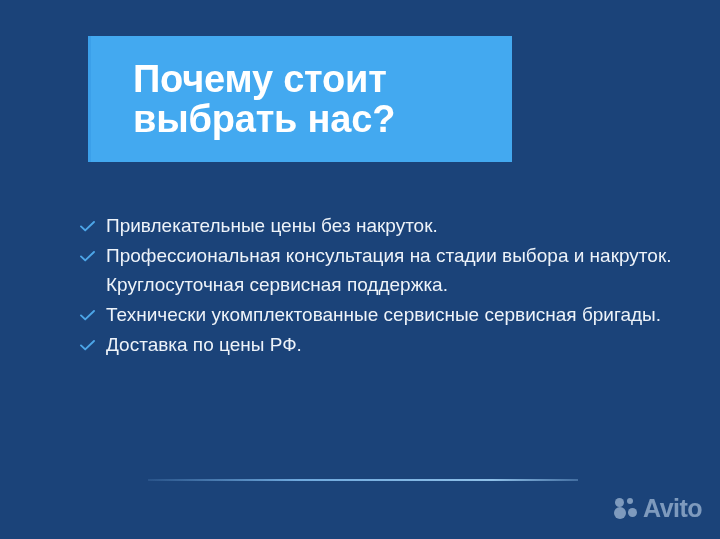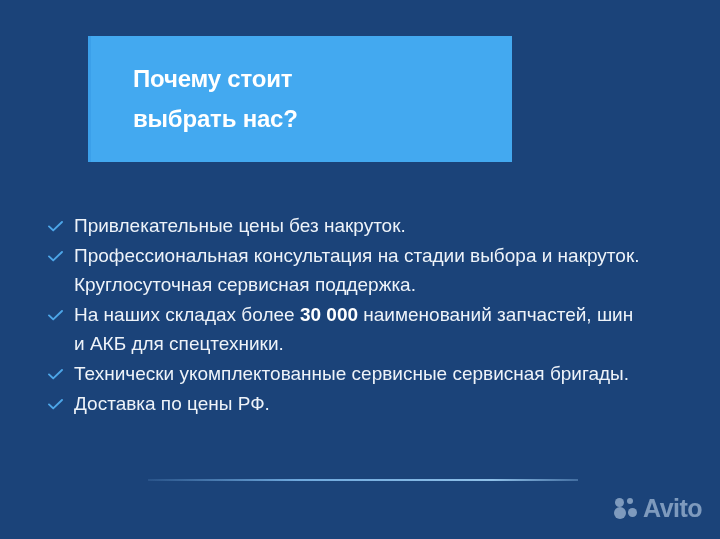--- a/index.html
+++ b/index.html
@@ -30,31 +30,31 @@
     background: #43a9f0;
     box-sizing: border-box;
     border-left: 3px solid #3ba0ea;
     display: flex;
     flex-direction: column;
     justify-content: center;
     padding-left: 42px;
   }
   .title-line {
     color: #ffffff;
-    font-size: 24px;
+    font-size: 38px;
     font-weight: bold;
     line-height: 40px;
     letter-spacing: -0.2px;
     white-space: nowrap;
   }
 
   
   #bullet-list {
     position: absolute;
-    left: 48px;
+    left: 80px;
     top: 211px;
     width: 610px;
   }
   .bullet-row {
     display: flex;
     align-items: flex-start;
     margin-bottom: 1px;
   }
   .check-icon {
     flex: 0 0 auto;
@@ -142,28 +142,20 @@
 
     <div class="bullet-row">
       <span class="check-icon">
         <svg width="15" height="11" viewBox="0 0 15 11">
             <path d="M1 5.4 L5.2 9.4 L14 1" fill="none" stroke="#4da6e8" stroke-width="1.9" stroke-linecap="round" stroke-linejoin="round"></path>
           </svg>
       </span>
       <span class="bullet-text"><span>Профессиональная консультация на стадии выбора и накруток. Круглосуточная сервисная поддержка.</span><b></b><span></span></span>
     </div>
 
-    <div class="bullet-row">
-      <span class="check-icon">
-        <svg width="15" height="11" viewBox="0 0 15 11">
-            <path d="M1 5.4 L5.2 9.4 L14 1" fill="none" stroke="#4da6e8" stroke-width="1.9" stroke-linecap="round" stroke-linejoin="round"></path>
-          </svg>
-      </span>
-      <span class="bullet-text"><span>На наших складах более </span><b>30 000</b><span> наименований запчастей, шин и АКБ для спецтехники.</span></span>
-    </div>
 
     <div class="bullet-row">
       <span class="check-icon">
         <svg width="15" height="11" viewBox="0 0 15 11">
             <path d="M1 5.4 L5.2 9.4 L14 1" fill="none" stroke="#4da6e8" stroke-width="1.9" stroke-linecap="round" stroke-linejoin="round"></path>
           </svg>
       </span>
       <span class="bullet-text"><span>Технически укомплектованные сервисные сервисная бригады.</span><b></b><span></span></span>
     </div>
 

